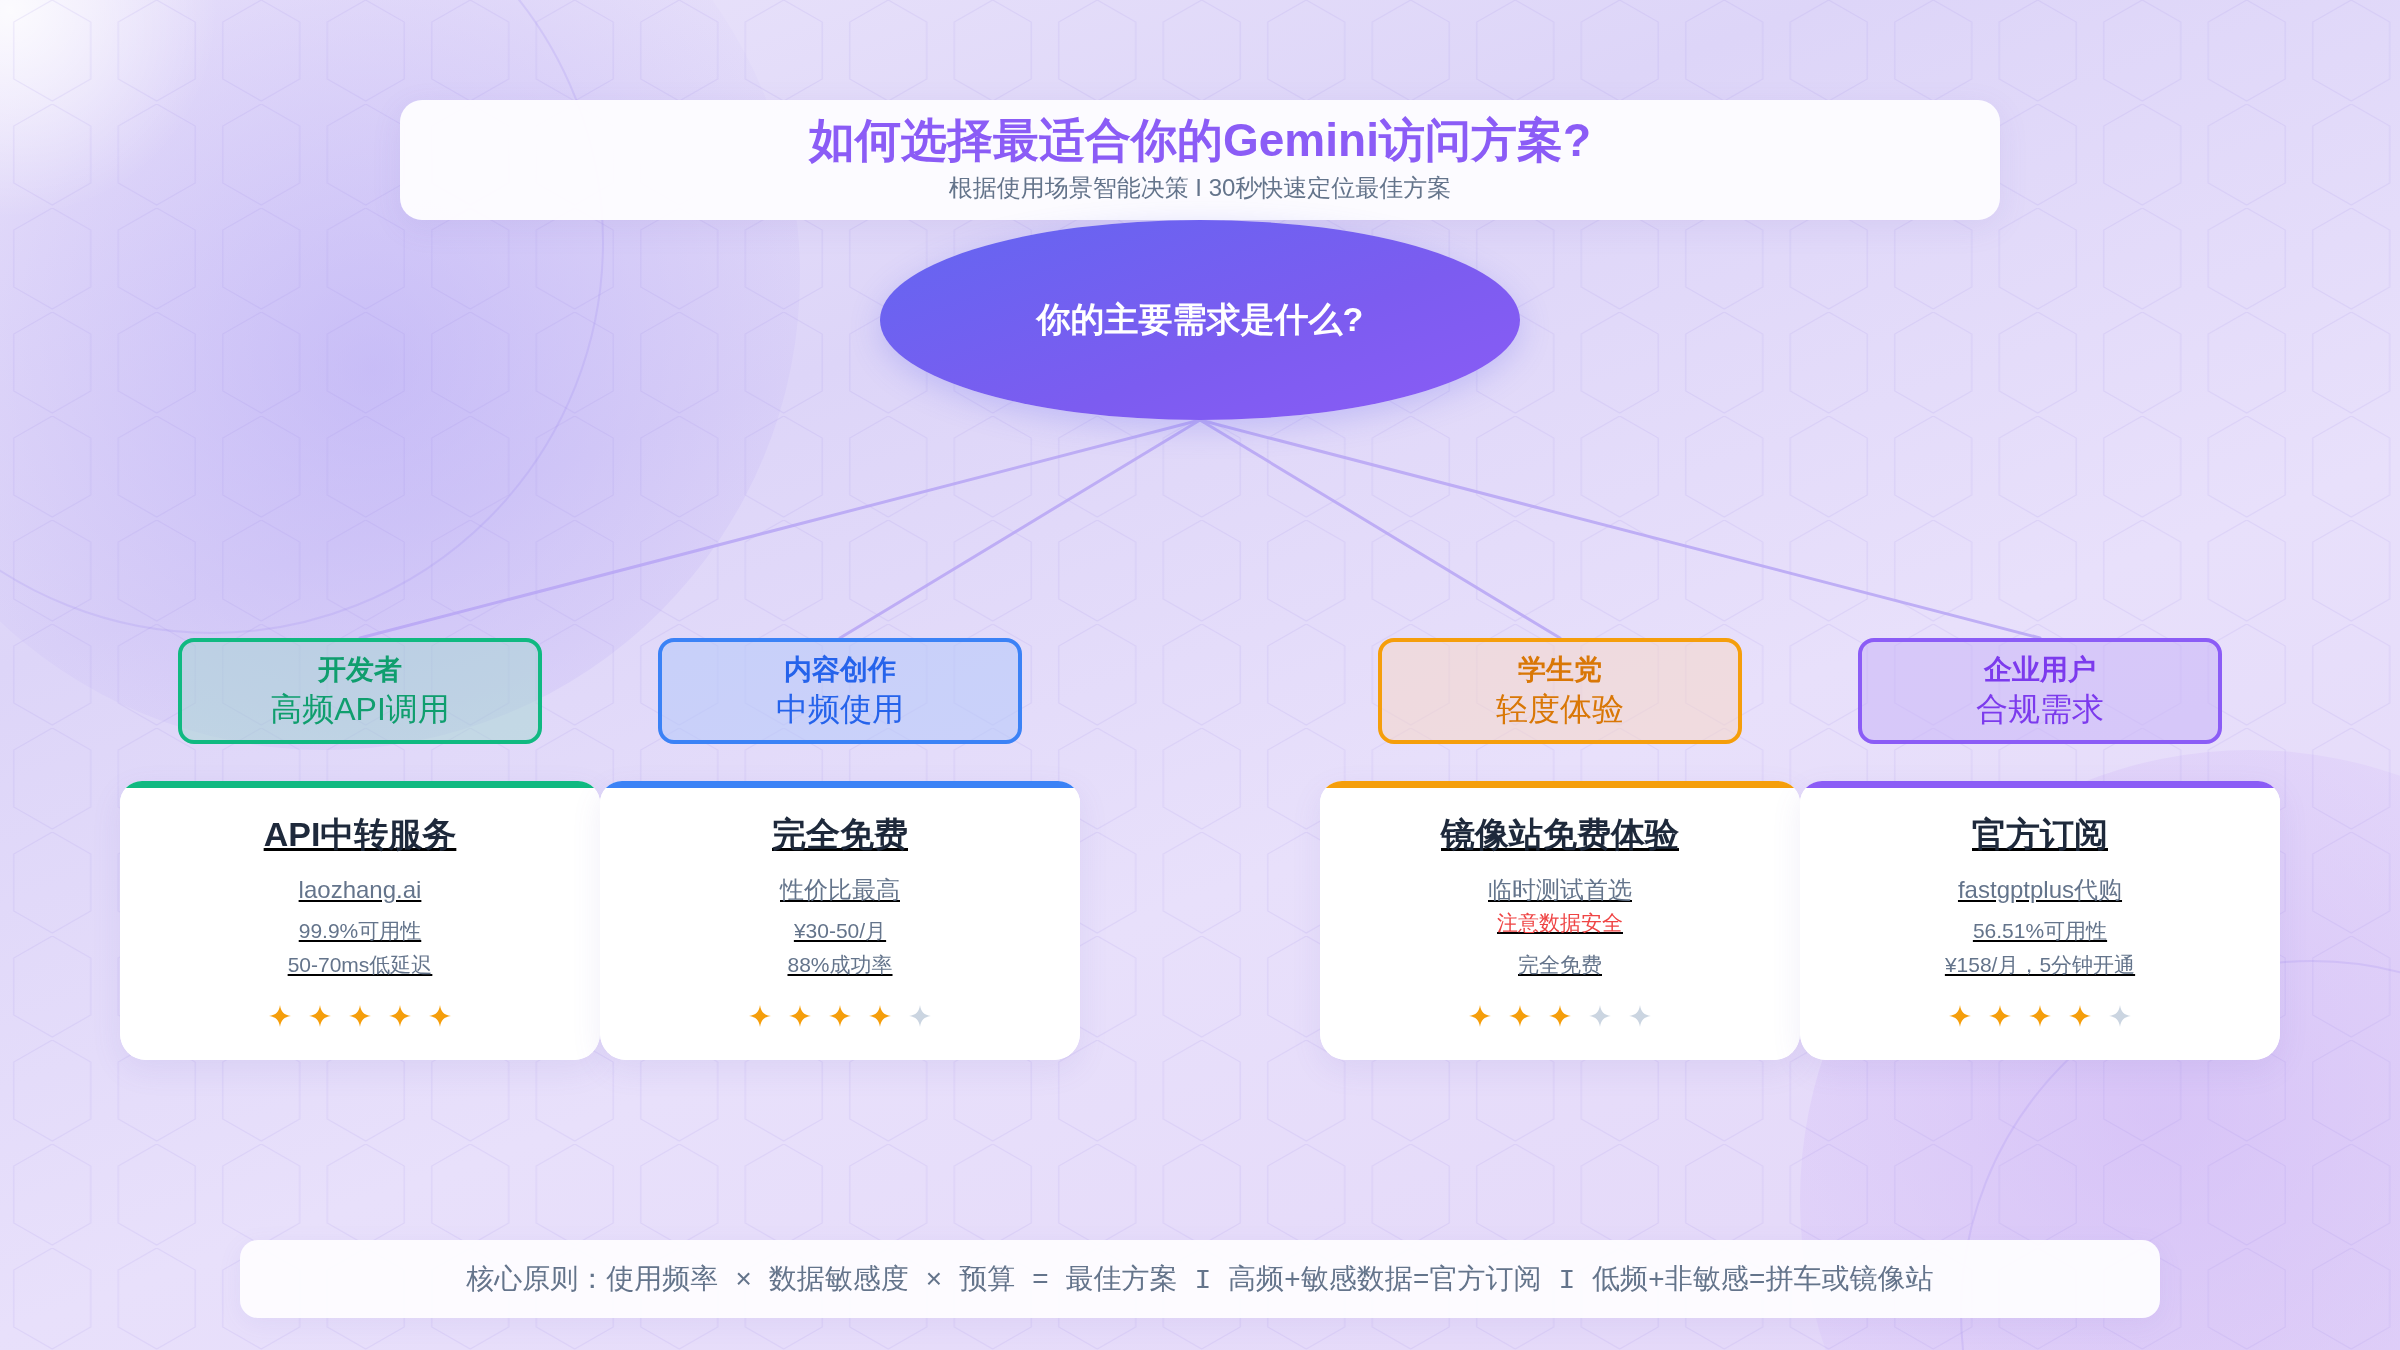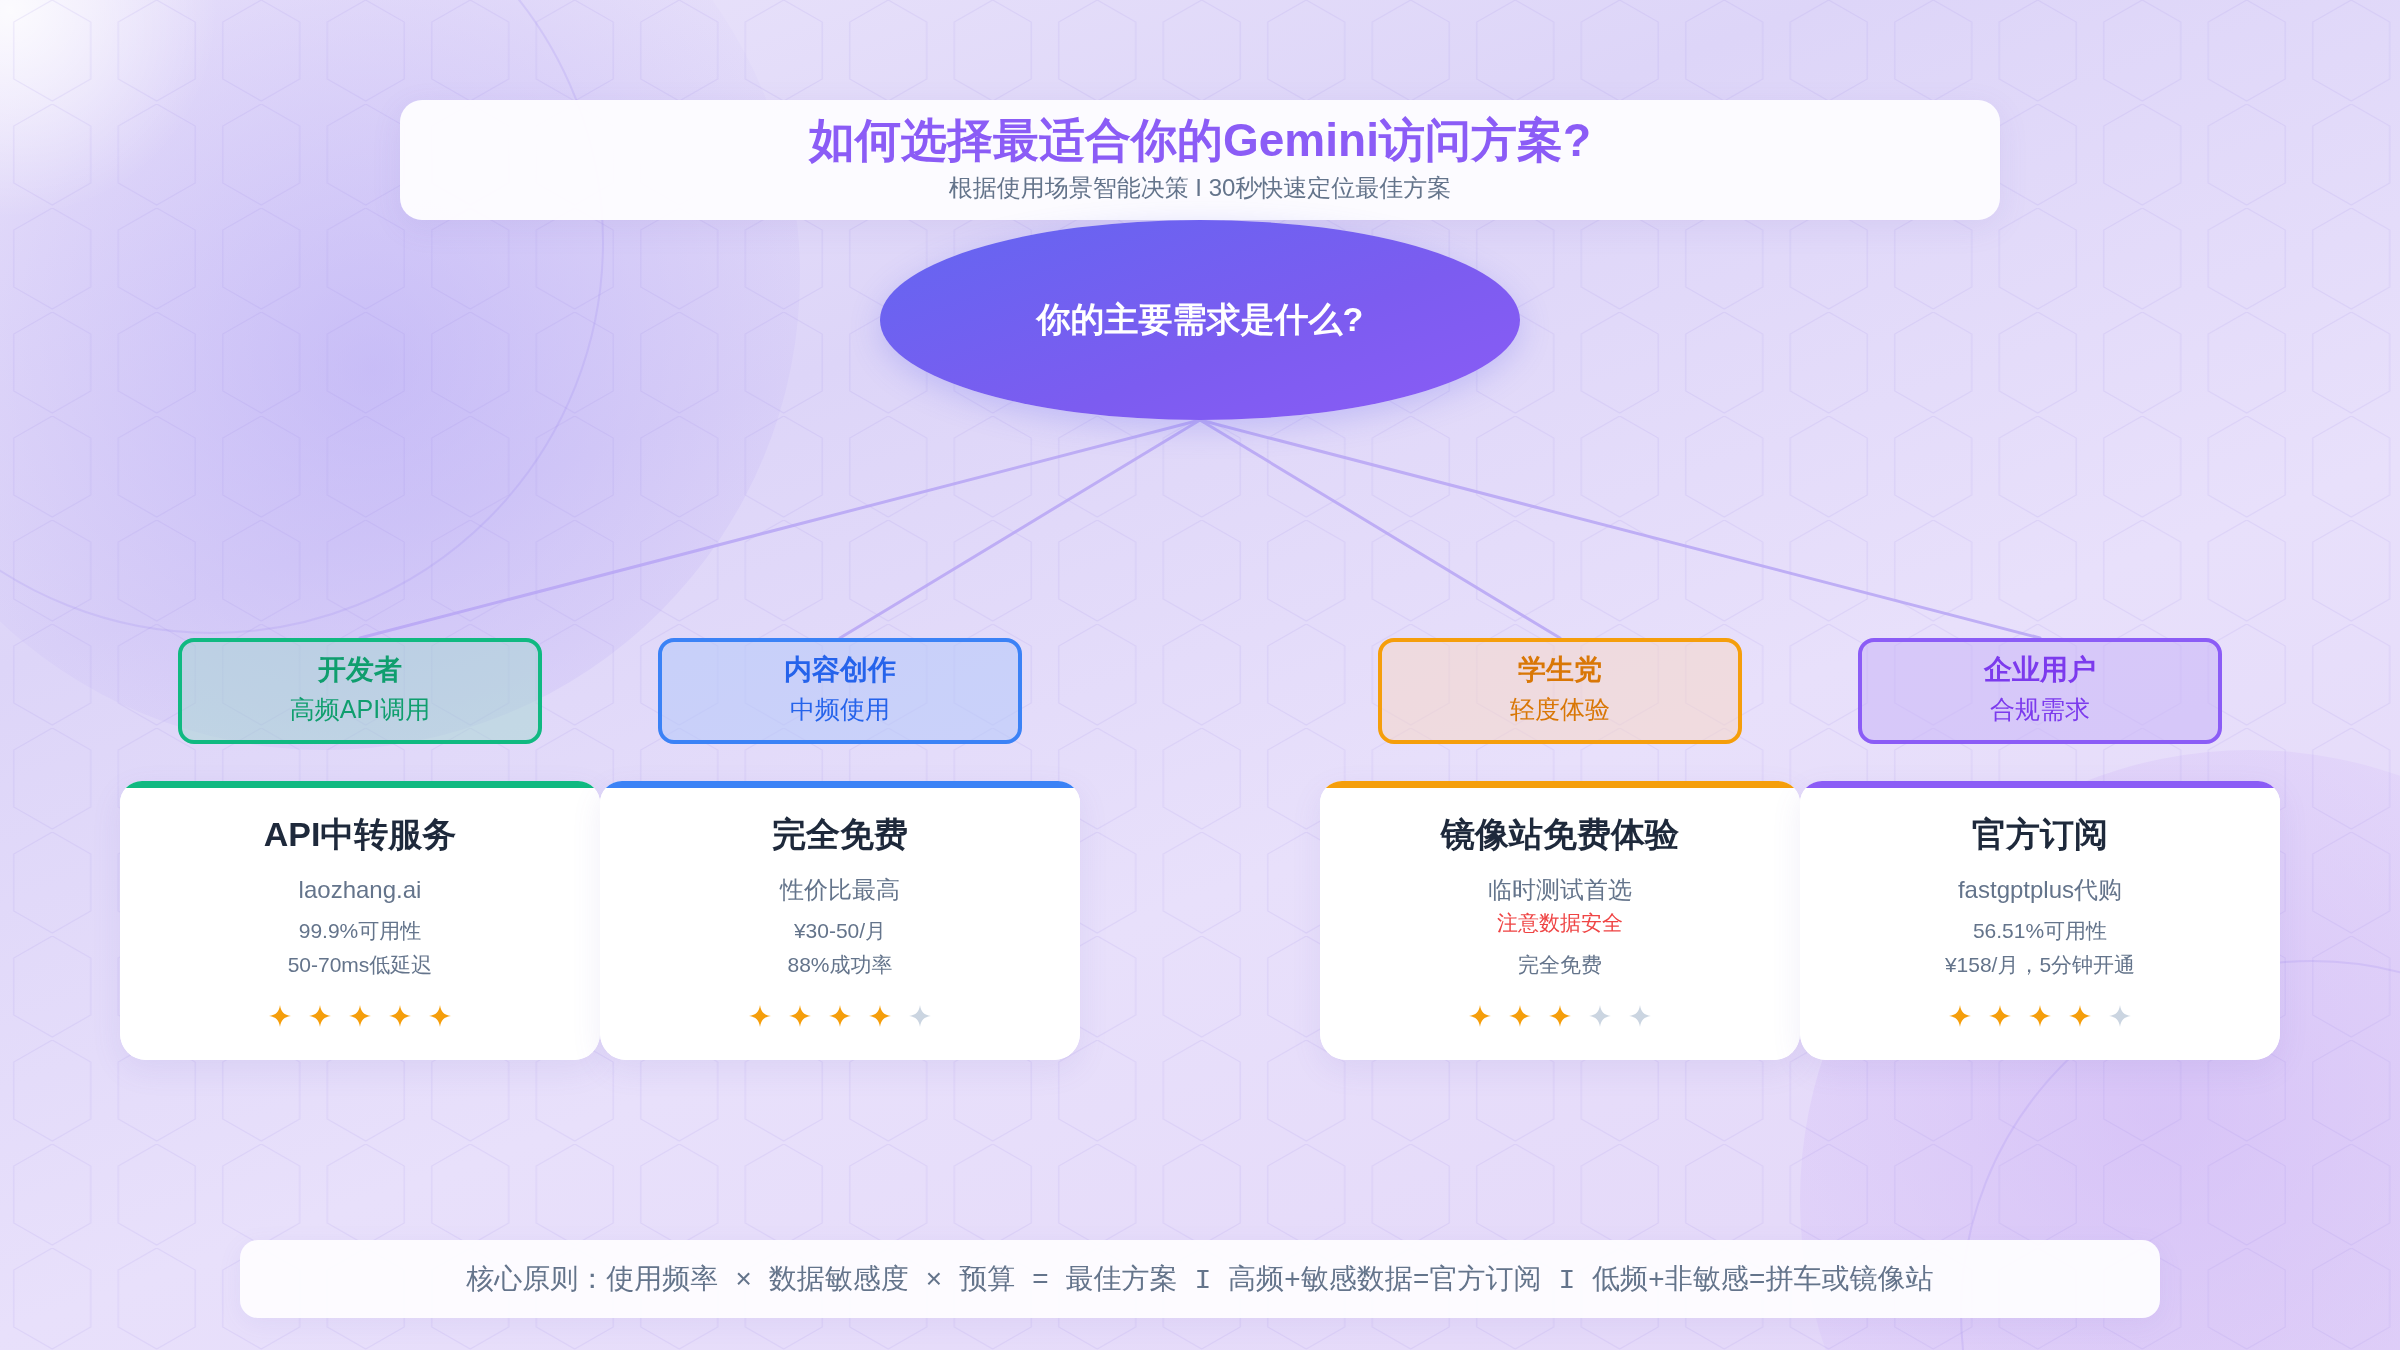--- a/index.html
+++ b/index.html
@@ -45,30 +45,30 @@
       display: flex; align-items: center; justify-content: center;
       color: #ffffff; font-size: 34px; font-weight: bold;
       box-shadow: 0 8px 30px rgba(99,102,241,0.25);
     }
     .cat {
       position: absolute; top: 638px; width: 358px; height: 98px;
       border: 4px solid; border-radius: 16px; text-align: center; box-sizing: content-box;
       width: 356px;
     }
     .cat-title { font-size: 28px; font-weight: bold; margin-top: 10px; line-height: 36px; }
-    .cat-sub { font-size: 25px; line-height: 34px; margin-top: 4px; }
+    .cat-sub { font-size: 32px; line-height: 34px; margin-top: 4px; }
 
     .card {
       position: absolute; top: 781px; width: 480px; height: 279px;
       background: #ffffff; border-radius: 22px 22px 26px 26px; overflow: hidden;
       box-shadow: 0 10px 30px rgba(120,100,200,0.10);
       text-align: center;
     }
     .card-bar { position: absolute; left: 0; right: 0; top: 0; height: 7px; border-radius: 4px; }
-    .card-body { position: absolute; left: 0; right: 0; top: 7px; bottom: 0; background: #ffffff; border-radius: 0 0 26px 26px; }
+    .card-body { position: absolute; left: 0; right: 0; top: 7px; bottom: 0; background: #ffffff; border-radius: 0 0 26px 26px; text-decoration: underline; }
     .card-title { margin-top: 24px; font-size: 34px; font-weight: bold; color: #1e293b; line-height: 44px; }
     .card-sub { margin-top: 18px; font-size: 24px; color: #64748b; line-height: 32px; }
     .card-line { font-size: 21px; color: #64748b; line-height: 34px; }
     .card-line.first { margin-top: 8px; }
     .card-line.warn { color: #ef4444; }
     .stars { margin-top: 22px; display: flex; justify-content: center; gap: 16px; }
     .star { width: 24px; height: 24px; display: inline-block; }
 
     .footer {
       position: absolute; left: 240px; top: 1240px; width: 1920px; height: 78px;

